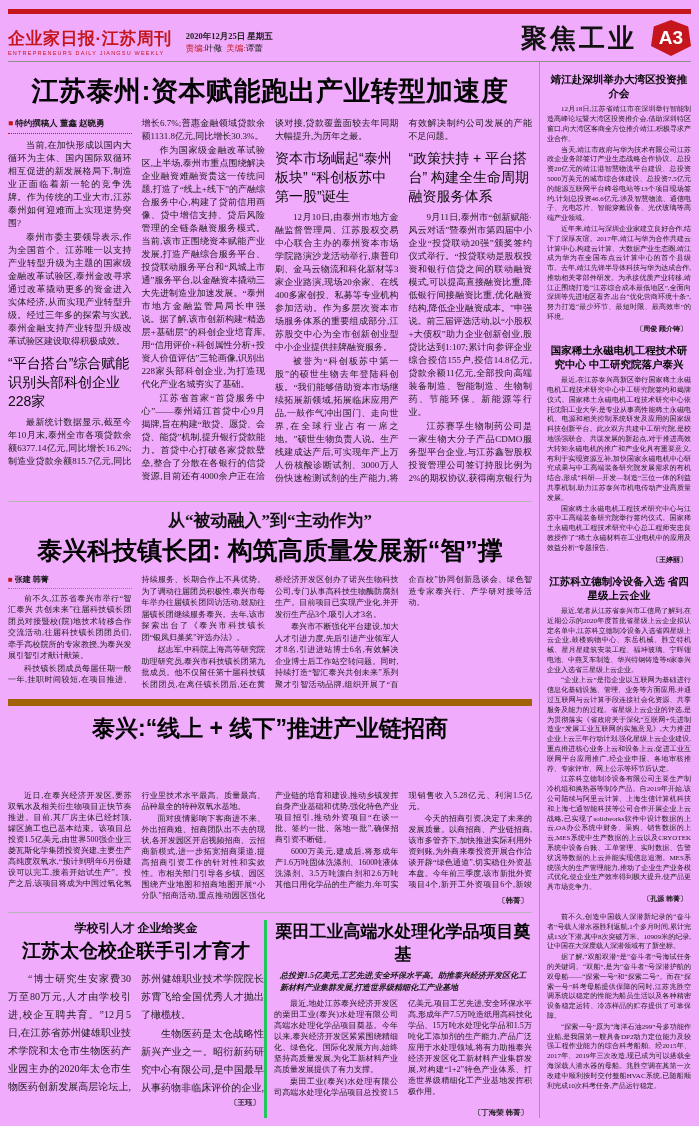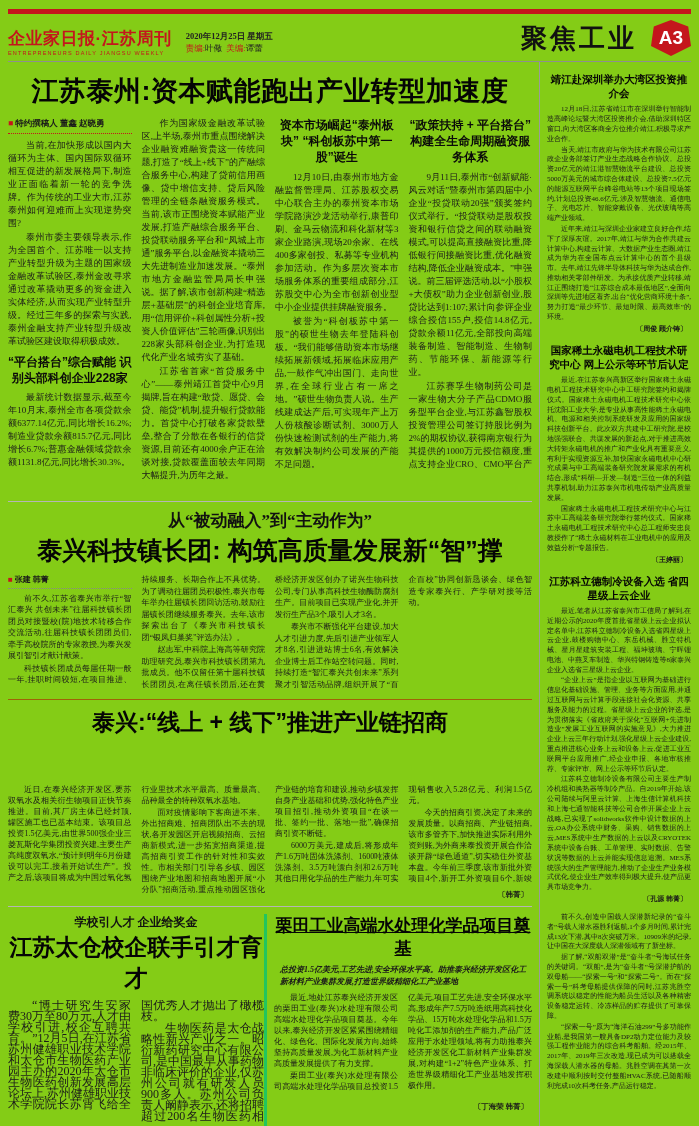--- a/index.html
+++ b/index.html
@@ -1,18 +1,18 @@
 <!DOCTYPE html>
 <html><head>
 <meta charset="utf-8">
 <style>
   html,body{margin:0;padding:0;background:#e8e8e4;}
   .page{
     position:relative;width:699px;height:1126px;margin:0 auto;
-    background:#84cc16;overflow:hidden;
+    background:#f0abfc;overflow:hidden;
     font-family:"Liberation Serif",serif;color:#1a1a1a;
   }
   
   .top-rule{height:5px;background:#c4161c;margin:9px 8px 0 8px;}
   .header{display:flex;justify-content:space-between;align-items:flex-end;padding:6px 8px 5px 8px;}
   .mast{display:flex;align-items:flex-end;gap:14px;}
   .mast-cn{font-family:"Liberation Sans",sans-serif;font-weight:bold;font-size:17px;color:#c4161c;line-height:1.05;letter-spacing:0.5px;}
   .mast-en{font-size:5.5px;color:#c4161c;letter-spacing:1.2px;margin-top:2px;font-family:"Liberation Sans",sans-serif;}
   .dateblock{font-size:8.5px;line-height:1.5;color:#222;padding-bottom:1px;}
   .dateblock .d1{font-weight:bold;}
@@ -34,42 +34,42 @@
   p{margin:0 0 1px 0;text-indent:2em;text-align:justify;}
   .credit{text-align:right;font-weight:bold;font-size:7.5px;padding-right:4px;}
   h1,h2,h3{font-family:"Liberation Sans",sans-serif;margin:0;}
   
   .a1{padding-top:8px;}
   .a1 .kicker{text-align:center;font-size:13px;font-weight:bold;color:#111;}
   .a1 .headline{text-align:center;font-size:27px;font-weight:bold;letter-spacing:0.5px;color:#050505;margin:3px 0 8px 0;}
   .a1 .body{column-count:4;column-gap:10px;column-fill:auto;height:372px;font-size:9px;line-height:13px;overflow:hidden;}
   .byline1{font-size:8.5px;font-weight:bold;border-bottom:1px dotted #c4161c;padding-bottom:3px;margin-bottom:5px;}
   .byline1 .sq{color:#c4161c;}
-  .subhead{font-size:12px;font-weight:bold;text-align:center;line-height:1.35;margin:6px 0 5px 0;color:#0a0a0a;}
+  .subhead{font-size:14px;font-weight:normal;text-align:left;line-height:1.35;margin:6px 0 5px 0;color:#0a0a0a;}
   
   .a2{border-top:1px solid #b5b5b5;margin-top:12px;padding-top:7px;}
   .a2 .kicker{text-align:center;font-size:17px;font-weight:bold;color:#111;}
   .a2 .headline{text-align:center;font-size:25px;font-weight:bold;color:#050505;margin:2px 0 7px 0;}
   .a2 .body{column-count:4;column-gap:10px;column-fill:auto;height:120px;font-size:8px;line-height:11.5px;overflow:hidden;}
   .byline2{font-size:8px;font-weight:bold;border-bottom:1px dotted #888;padding-bottom:2px;margin-bottom:4px;}
   .byline2 .sq{color:#c4161c;}
   
-  .a3x{border-top:1px solid #a16207;margin-top:5px;padding-top:6px;}
+  .a3x{border-top:7px solid #a16207;margin-top:5px;padding-top:6px;}
   .a3x .headline{text-align:center;font-size:23px;font-weight:bold;color:#050505;margin:1px 0 7px 0;}
   .a3x .body{column-count:4;column-gap:10px;column-fill:auto;height:118px;font-size:8px;line-height:11px;overflow:hidden;margin-top:46px;}
   .a3x .credit{margin-top:-12px;}
   
   .bottom{display:flex;border-top:1px solid #b5b5b5;margin-top:6px;padding-top:7px;}
   .b-left{width:256px;border-right:3px solid #22c55e;}
   .b-right{width:258px;padding-left:7px;}
   .b-kicker{text-align:center;font-size:12px;font-weight:bold;color:#111;}
-  .b-head{text-align:center;font-size:23px;font-weight:bold;color:#050505;margin:1px 0 6px 0;}
-  .b-head2{text-align:center;font-size:17px;font-weight:bold;color:#050505;margin:0 0 4px 0;text-decoration:underline;}
+  .b-head{text-align:center;font-size:19px;font-weight:bold;color:#050505;margin:1px 0 6px 0;}
+  .b-head2{text-align:center;font-size:17px;font-weight:bold;color:#050505;margin:0 0 4px 0;}
   .deck{font-size:8px;font-weight:bold;font-style:italic;line-height:1.45;margin:0 6px 5px 6px;text-align:justify;}
-  .b-body{column-count:2;column-gap:10px;column-fill:auto;height:128px;font-size:12px;line-height:11px;overflow:hidden;}
+  .b-body{column-count:2;column-gap:10px;column-fill:auto;height:128px;font-size:10px;line-height:18px;overflow:hidden;}
   .b-body2{column-count:2;column-gap:10px;column-fill:auto;height:110px;font-size:8px;line-height:11px;overflow:hidden;}
   
   .sb-art{margin-bottom:9px;}
   .sb-head{text-align:center;font-size:10.5px;font-weight:bold;line-height:1.35;margin:2px 0 5px 0;color:#050505;}
   .sb-body{font-size:7px;line-height:9.8px;}
   .sb-art .credit{font-size:7px;margin-top:1px;}
   .sb-art:first-child{padding-top:8px;}
 </style>
 </head>
 <body>
@@ -166,21 +166,21 @@
 
       <div class="sb-art">
         <h2 class="sb-head">靖江赴深圳举办大湾区投资推介会</h2>
         <div class="sb-body">
           <div style="display:contents"><p>12月18日,江苏省靖江市在深圳举行智能制造高峰论坛暨大湾区投资推介会,借助深圳特区窗口,向大湾区客商全方位推介靖江,积极寻求产业合作。</p><p>当天,靖江市政府与华为技术有限公司江苏政企业务部签订产业生态战略合作协议。总投资20亿元的靖江港智慧物流平台建设、总投资5000万美元的城市综合体建设、总投资7.5亿元的能源互联网平台峰谷电站等13个项目现场签约,计划总投资46.6亿元,涉及智慧物流、通信电子、光电芯片、智能穿戴设备、光伏玻璃等高端产业领域。</p><p>近年来,靖江与深圳企业家建立良好合作,结下了深厚友谊。2017年,靖江与华为合作共建云计算中心,构建云计算、大数据产业生态圈,靖江成为华为在全国布点云计算中心的首个县级市。去年,靖江先锋半导体科技与华为达成合作,推动相关零部件研发。为承接优质产业转移,靖江正围绕打造“江苏综合成本最低地区”,全面向深圳等先进地区看齐,出台“优化营商环境十条”,努力打造“最少环节、最短时限、最高效率”的环境。</p></div>
         </div>
         <div class="credit">〔周俊 顾介铸〕</div>
       </div>
 
       <div class="sb-art">
-        <h2 class="sb-head">国家稀土永磁电机工程技术研究中心 网上公示等环节后认定</h2>
+        <h2 class="sb-head">国家稀土永磁电机工程技术研究中心 中工研究院落户泰兴</h2>
         <div class="sb-body">
           <div style="display:contents"><p>最近,在江苏泰兴高新区举行国家稀土永磁电机工程技术研究中心中工研究院签约和揭牌仪式。国家稀土永磁电机工程技术研究中心依托沈阳工业大学,是专业从事高性能稀土永磁电机、电源和相关控制系统研发及应用的国家级科技创新平台。此次双方共建中工研究院,是校地强强联合、共谋发展的新起点,对于推进高效大转矩永磁电机的推广和产业化具有重要意义,有利于实现资源互补,加快国家永磁电机中心研究成果与中工高端装备研究院发展需求的有机结合,形成“科研—开发—制造”三位一体的利益共享机制,助力江苏泰兴市机电传动产业高质量发展。</p><p>国家稀土永磁电机工程技术研究中心与江苏中工高端装备研究院举行签约仪式。国家稀土永磁电机工程技术研究中心总工程师安忠良教授作了“稀土永磁材料在工业电机中的应用及效益分析”专题报告。</p></div>
         </div>
         <div class="credit">〔王婷丽〕</div>
       </div>
 
       <div class="sb-art">
         <h2 class="sb-head">江苏科立德制冷设备入选 省四星级上云企业</h2>
         <div class="sb-body">
           <div style="display:contents"><p>最近,笔者从江苏省泰兴市工信局了解到,在近期公示的2020年度首批省星级上云企业拟认定名单中,江苏科立德制冷设备入选省四星级上云企业,鼓楼购物中心、东岳机械、胜立特机械、星月星建筑安装工程、福坤玻璃、宁晖锂电池、中燕叉车制造、华兴特钢铸造等8家泰兴企业入选省三星级上云企业。</p><p>“企业上云”是指企业以互联网为基础进行信息化基础设施、管理、业务等方面应用,并通过互联网与云计算手段连接社会化资源、共享服务及能力的过程。省星级上云企业的评选,是为贯彻落实《省政府关于深化“互联网+先进制造业”发展工业互联网的实施意见》,大力推进企业上云三年行动计划,强化星级上云企业建设,重点推进核心业务上云和设备上云,促进工业互联网平台应用推广,经企业申报、各地审核推荐、专家评审、网上公示等环节后认定。</p><p>江苏科立德制冷设备有限公司主要生产制冷机组和换热器等制冷产品。自2019年开始,该公司陆续与阿里云计算、上海生信计算机科技和上海七通智能科技等公司合作开展企业上云战略,已实现了solidworks软件中设计数据的上云,OA办公系统中财务、采购、销售数据的上云,MES系统中生产数据的上云以及CRYOTEK系统中设备台账、工单管理、实时数据、告警状况等数据的上云并能实现信息追溯。MES系统强大的生产管理能力,推动了企业生产业务模式优化,使企业生产效率得到极大提升,使产品更具市场竞争力。</p></div>

